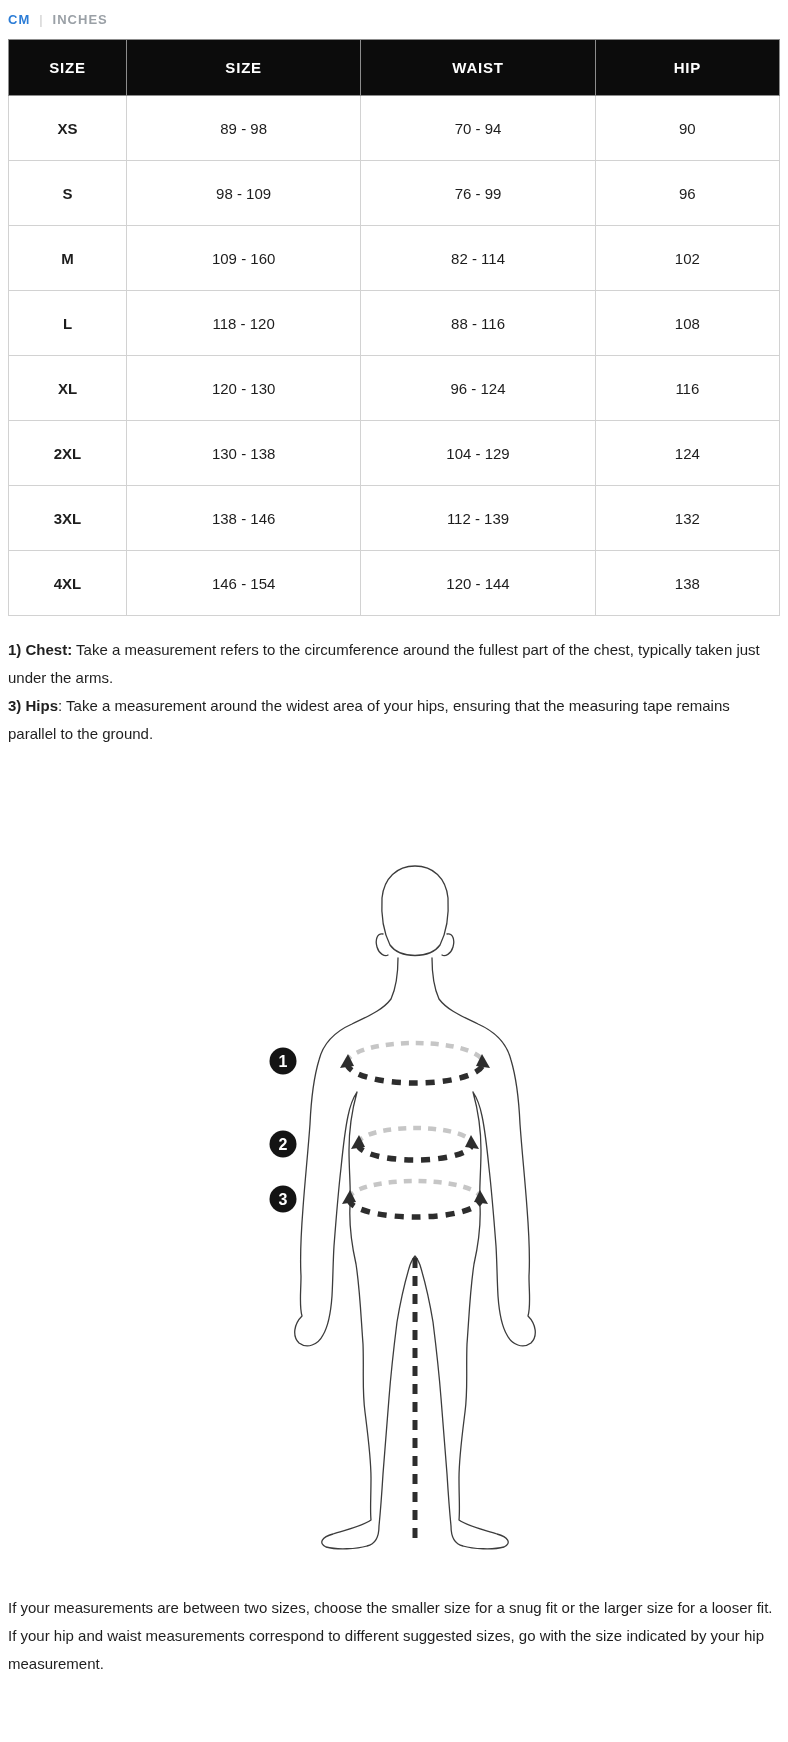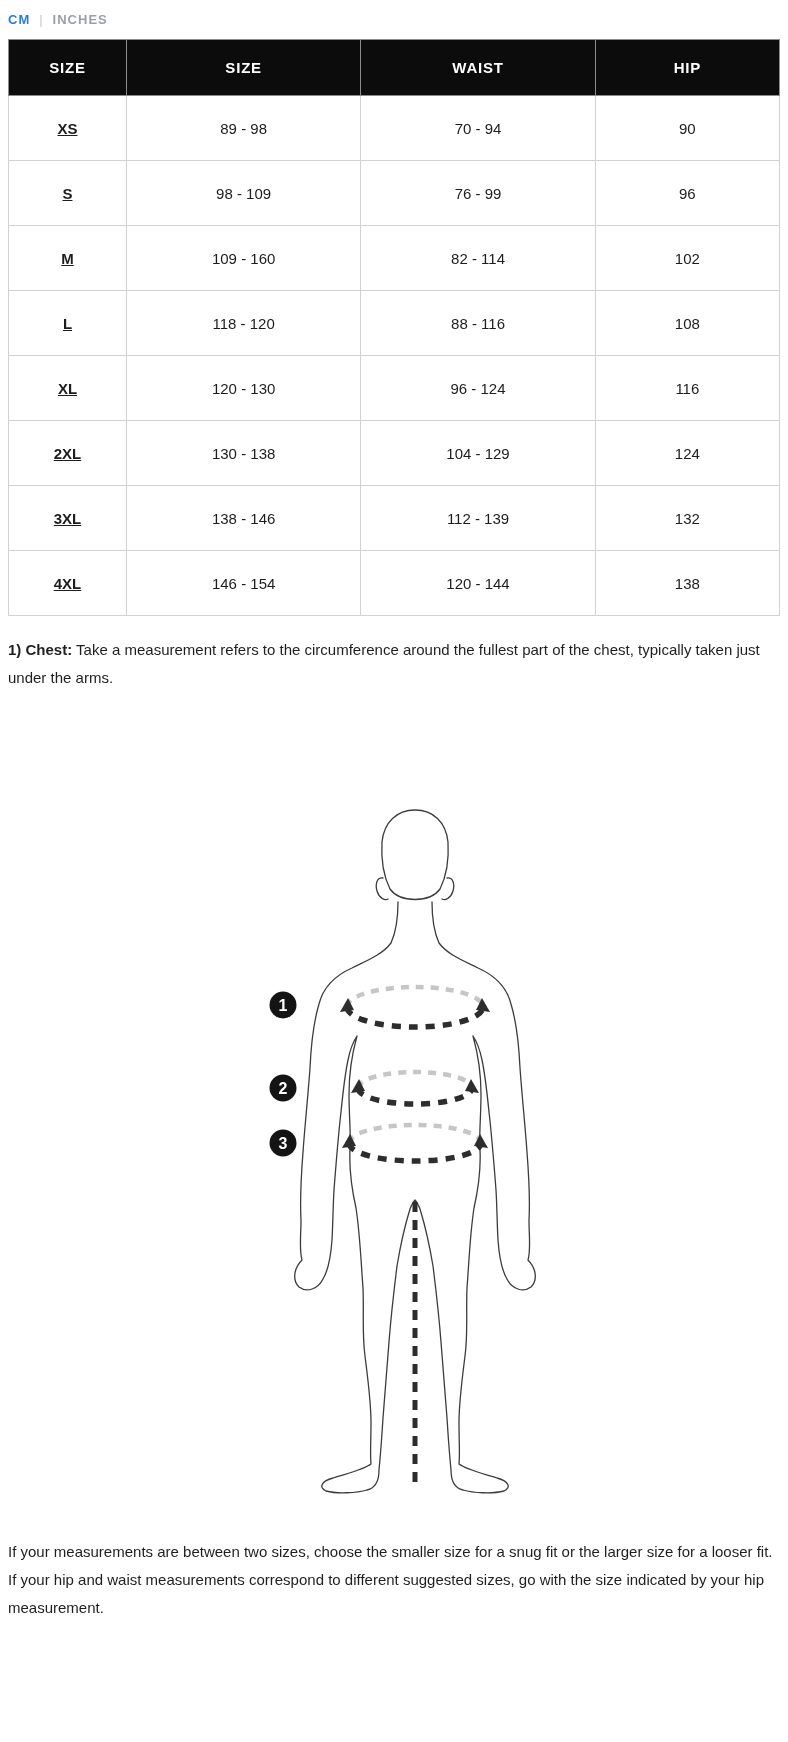--- a/index.html
+++ b/index.html
@@ -41,21 +41,21 @@
   }
   .size-table td {
     height: 65px;
     text-align: center;
     vertical-align: middle;
     border: 1px solid #d2d2d2;
     font-size: 15px;
     color: #1d1d1d;
     background: #ffffff;
   }
-  .size-table td.size-col { font-weight: bold; text-decoration: underline; }
+  .size-table td.size-col { font-weight: bold; }
 
   
   .instructions {
     margin-top: 20px;
     font-size: 15px;
     line-height: 1.87;
     color: #1f1f1f;
   }
   .instructions p b { font-weight: bold; text-align: right; }
 
@@ -147,20 +147,21 @@
           <td class="size-col">4XL</td>
           <td>146 - 154</td>
           <td>120 - 144</td>
           <td>138</td>
         </tr>
       </tbody>
   </table>
 
   <div class="instructions" id="instructions">
       <p><b>1) Chest:</b><span> Take a measurement refers to the circumference around the fullest part of the chest, typically taken just under the arms.</span></p>
+      <p><b>3) Hips</b><span>: Take a measurement around the widest area of your hips, ensuring that the measuring tape remains parallel to the ground.</span></p>
     </div>
 
   <div class="figure-wrap">
     <svg width="370" height="700" viewBox="0 0 370 700">
       <g stroke="#3c3c3c" stroke-width="1.3" fill="none" stroke-linecap="round" stroke-linejoin="round">
 
         <path d="M185,8 C167,8 154,20 152,40 C151,57 153,73 160,87 C170,101 200,101 210,87 C217,73 219,57 218,40 C216,20 203,8 185,8 Z"></path>
 
         <path d="M153,76 C147,75 145,82 147,89 C149,96 155,99 158,97"></path>
         <path d="M217,76 C223,75 225,82 223,89 C221,96 215,99 212,97"></path>

